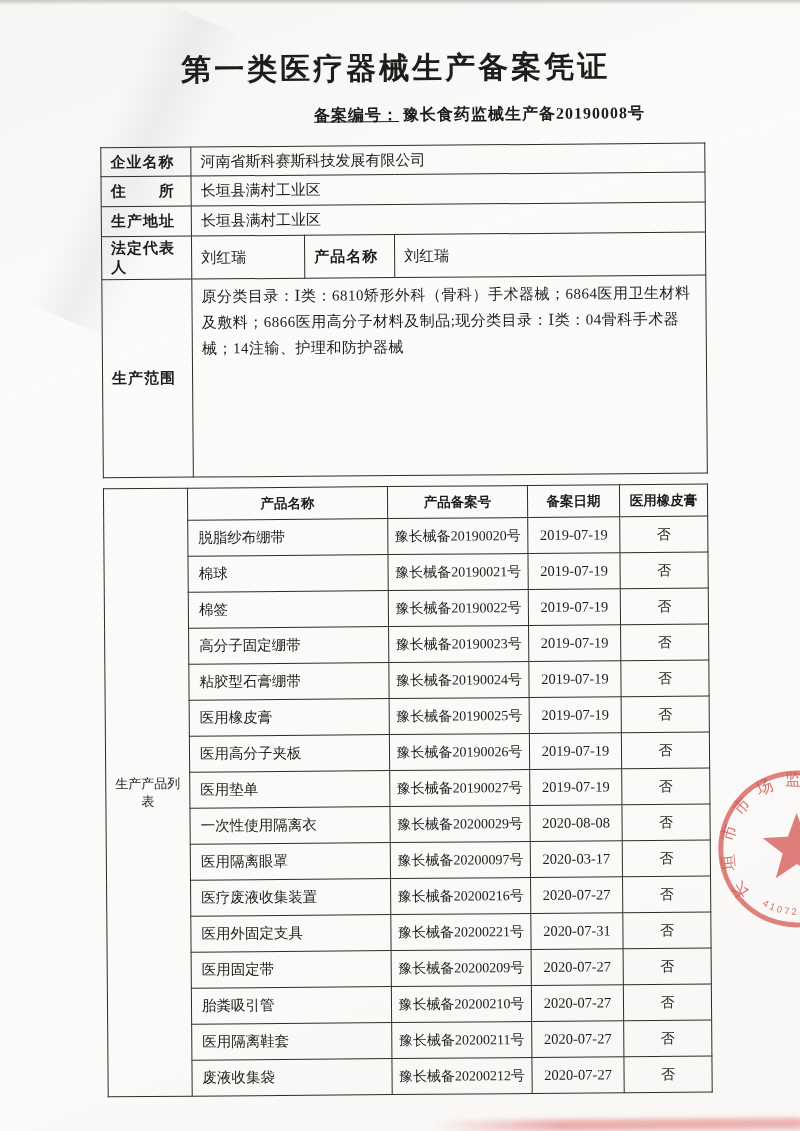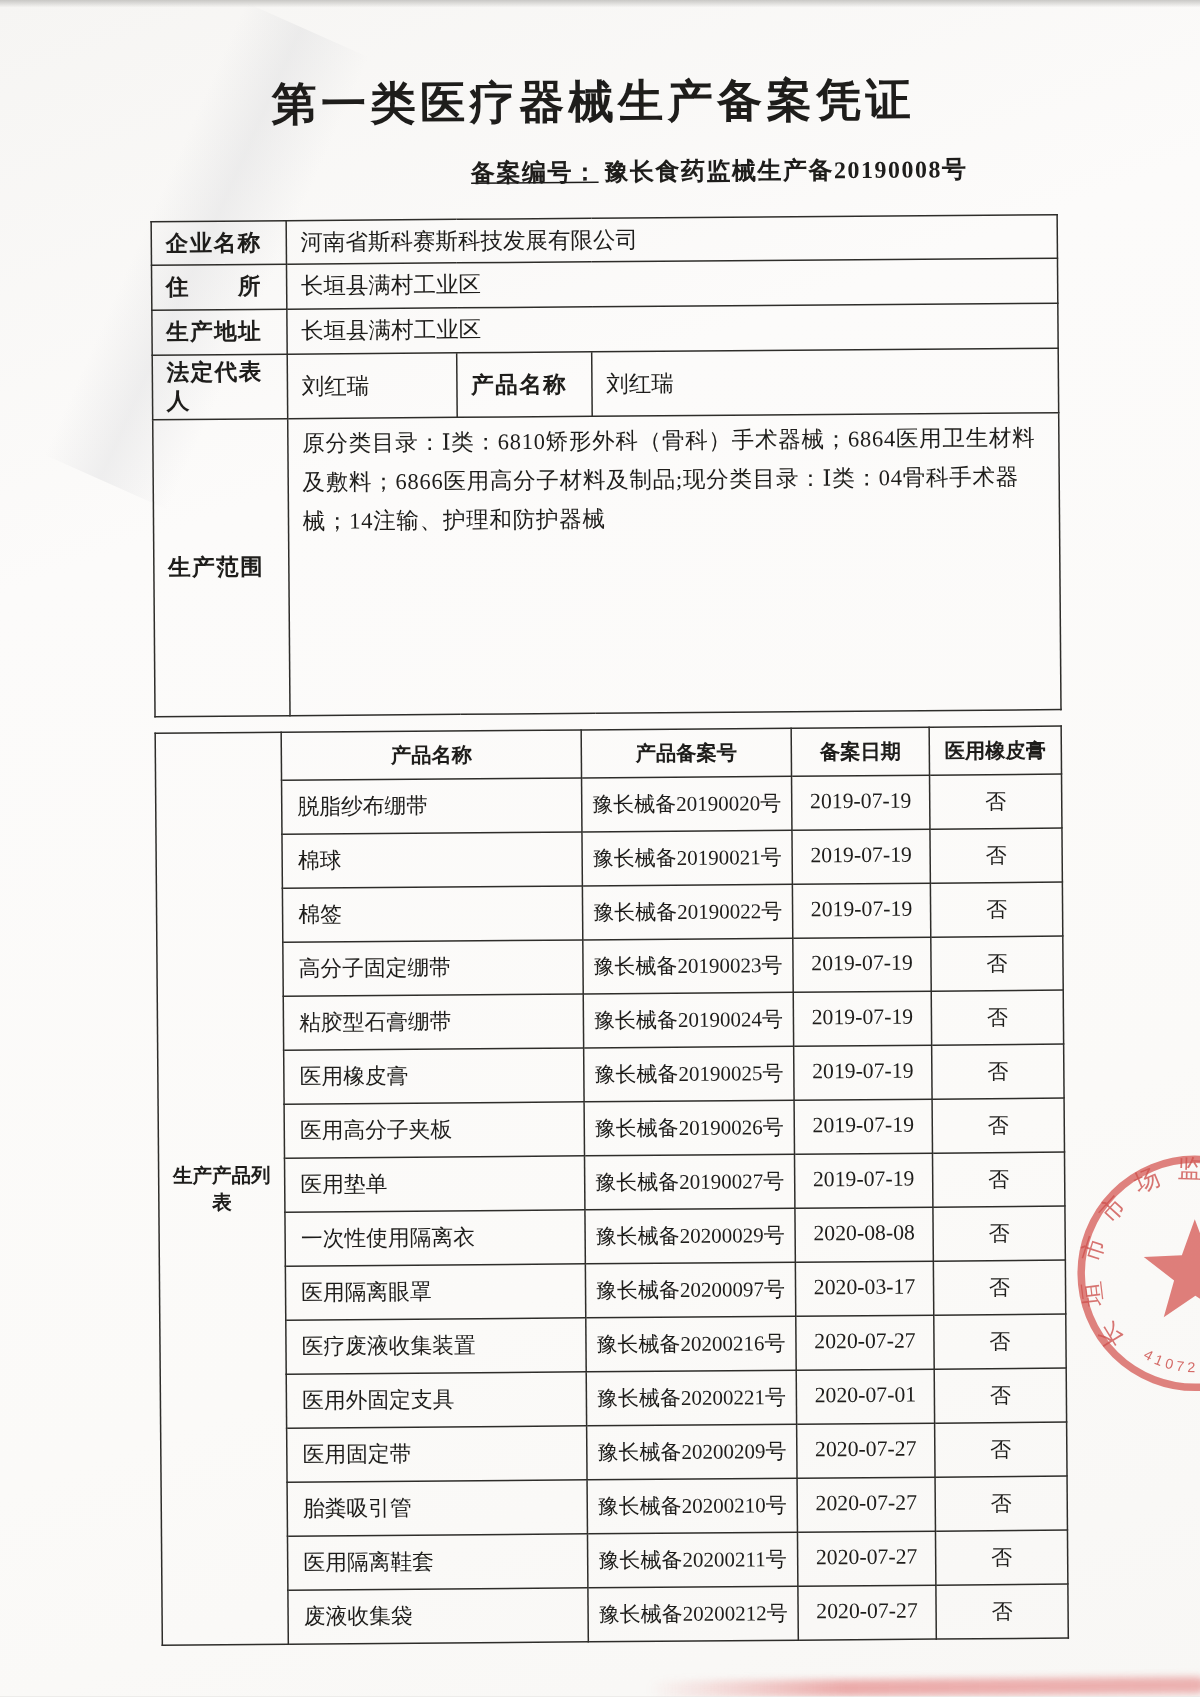--- a/index.html
+++ b/index.html
@@ -29,21 +29,21 @@
   .lbl{font-family:"Liberation Sans","DejaVu Sans",sans-serif;font-weight:700;
     font-size:14.5px;letter-spacing:1px;}
   .scope-val{vertical-align:top !important;line-height:1.72;padding-top:5px !important;
     letter-spacing:.5px;}
 
   .products{position:absolute;left:104px;top:486px;width:604px;}
   .products th{font-family:"Liberation Sans","DejaVu Sans",sans-serif;font-weight:700;
     font-size:13.5px;text-align:center;height:29px;}
   .products td{font-size:14.5px;height:35px;padding:0 4px;vertical-align:middle;}
   .side-cell{text-align:center;vertical-align:middle;}
-  .side-label{font-family:"Liberation Sans","DejaVu Sans",sans-serif;font-weight:700;
+  .side-label{font-family:"Liberation Sans","DejaVu Sans",sans-serif;font-weight:400;
     font-size:13px;letter-spacing:0;}
   .c-name{text-align:left;padding-left:10px !important;}
   .c-reg{text-align:center;font-size:14px !important;}
   .c-date{text-align:center;border-radius:14px;}
   .c-cons{text-align:center;font-size:14px !important;}
 
   .stamp{position:absolute;left:695px;top:752px;width:200px;height:200px;
     mix-blend-mode:multiply;opacity:.9;}
   .smear{position:absolute;left:428px;top:1121px;width:372px;height:11px;border-radius:6px;
     background:linear-gradient(90deg,rgba(235,150,150,0) 0%,rgba(224,108,108,.55) 35%,rgba(224,108,108,.5) 100%);
@@ -177,21 +177,21 @@
       </tr>
           <tr>
         <td class="c-name">医疗废液收集装置</td>
         <td class="c-reg">豫长械备20200216号</td>
         <td class="c-date">2020-07-27</td>
         <td class="c-cons">否</td>
       </tr>
           <tr>
         <td class="c-name">医用外固定支具</td>
         <td class="c-reg">豫长械备20200221号</td>
-        <td class="c-date">2020-07-01</td>
+        <td class="c-date">2020-07-31</td>
         <td class="c-cons">否</td>
       </tr>
           <tr>
         <td class="c-name">医用固定带</td>
         <td class="c-reg">豫长械备20200209号</td>
         <td class="c-date">2020-07-27</td>
         <td class="c-cons">否</td>
       </tr>
           <tr>
         <td class="c-name">胎粪吸引管</td>

